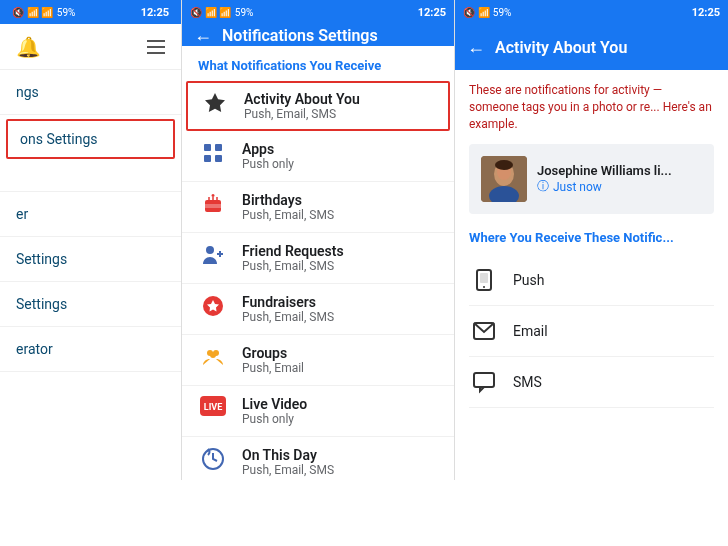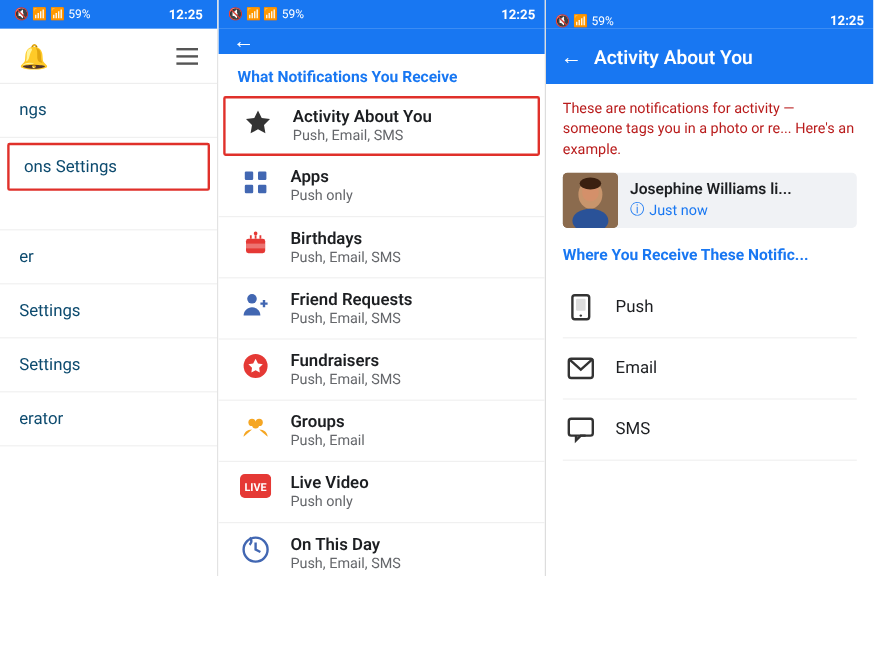--- a/index.html
+++ b/index.html
@@ -169,21 +169,21 @@
       color: #b91c1c;
       line-height: 1.4;
       margin-bottom: 12px;
     }
 
     .example-card {
       display: flex;
       align-items: center;
       gap: 10px;
       background: #f0f2f5;
-      padding: 0;
+      padding: 12px;
       border-radius: 4px;
       margin-bottom: 16px;
     }
 
     .avatar-box {
       width: 46px;
       height: 46px;
       border-radius: 4px;
       overflow: hidden;
       flex-shrink: 0;
@@ -306,20 +306,21 @@
 
 <div class="panel panel-2">
   <div class="panel-2-header">
     <div style="height:24px;background:#1877f2;display:flex;align-items:center;justify-content:space-between;padding:0 8px;">
       <span style="font-size:10px;color:#fff;">🔇 📶 📶 59%</span>
       <span style="font-size:11px;color:#fff;font-weight:700;">12:25</span>
     </div>
   </div>
   <div class="panel-2-topbar">
     <span class="back-arrow">←</span>
+    <span class="topbar-title">Notifications Settings</span>
   </div>
   <div class="section-heading">What Notifications You Receive</div>
 
   <div class="notif-item highlighted">
     <div class="notif-icon">
       <svg width="24" height="24" viewBox="0 0 24 24" fill="#333">
           <polygon points="12,2 15.09,8.26 22,9.27 17,14.14 18.18,21.02 12,17.77 5.82,21.02 7,14.14 2,9.27 8.91,8.26"></polygon>
         </svg>
     </div>
     <div class="notif-text-group">
@@ -427,21 +428,21 @@
     </div>
     <div class="notif-text-group">
       <span class="notif-title">On This Day</span>
       <span class="notif-subtitle">Push, Email, SMS</span>
     </div>
   </div>
 </div>
 
 <div class="panel panel-3">
   <div class="panel-3-topbar">
-    <div style="height:24px;background:#1877f2;display:flex;align-items:flex-end;justify-content:space-between;padding:0 8px;">
+    <div style="height:24px;background:#1877f2;display:flex;align-items:center;justify-content:space-between;padding:0 8px;">
       <span style="font-size:10px;color:#fff;">🔇 📶 59%</span>
       <span style="font-size:11px;color:#fff;font-weight:700;">12:25</span>
     </div>
   </div>
   <div class="panel-3-nav">
     <span class="back-arrow">←</span>
     <span class="topbar-title">Activity About You</span>
   </div>
   <div class="panel-3-body">
     <p class="activity-desc">These are notifications for activity — someone tags you in a photo or re... Here's an example.</p>

